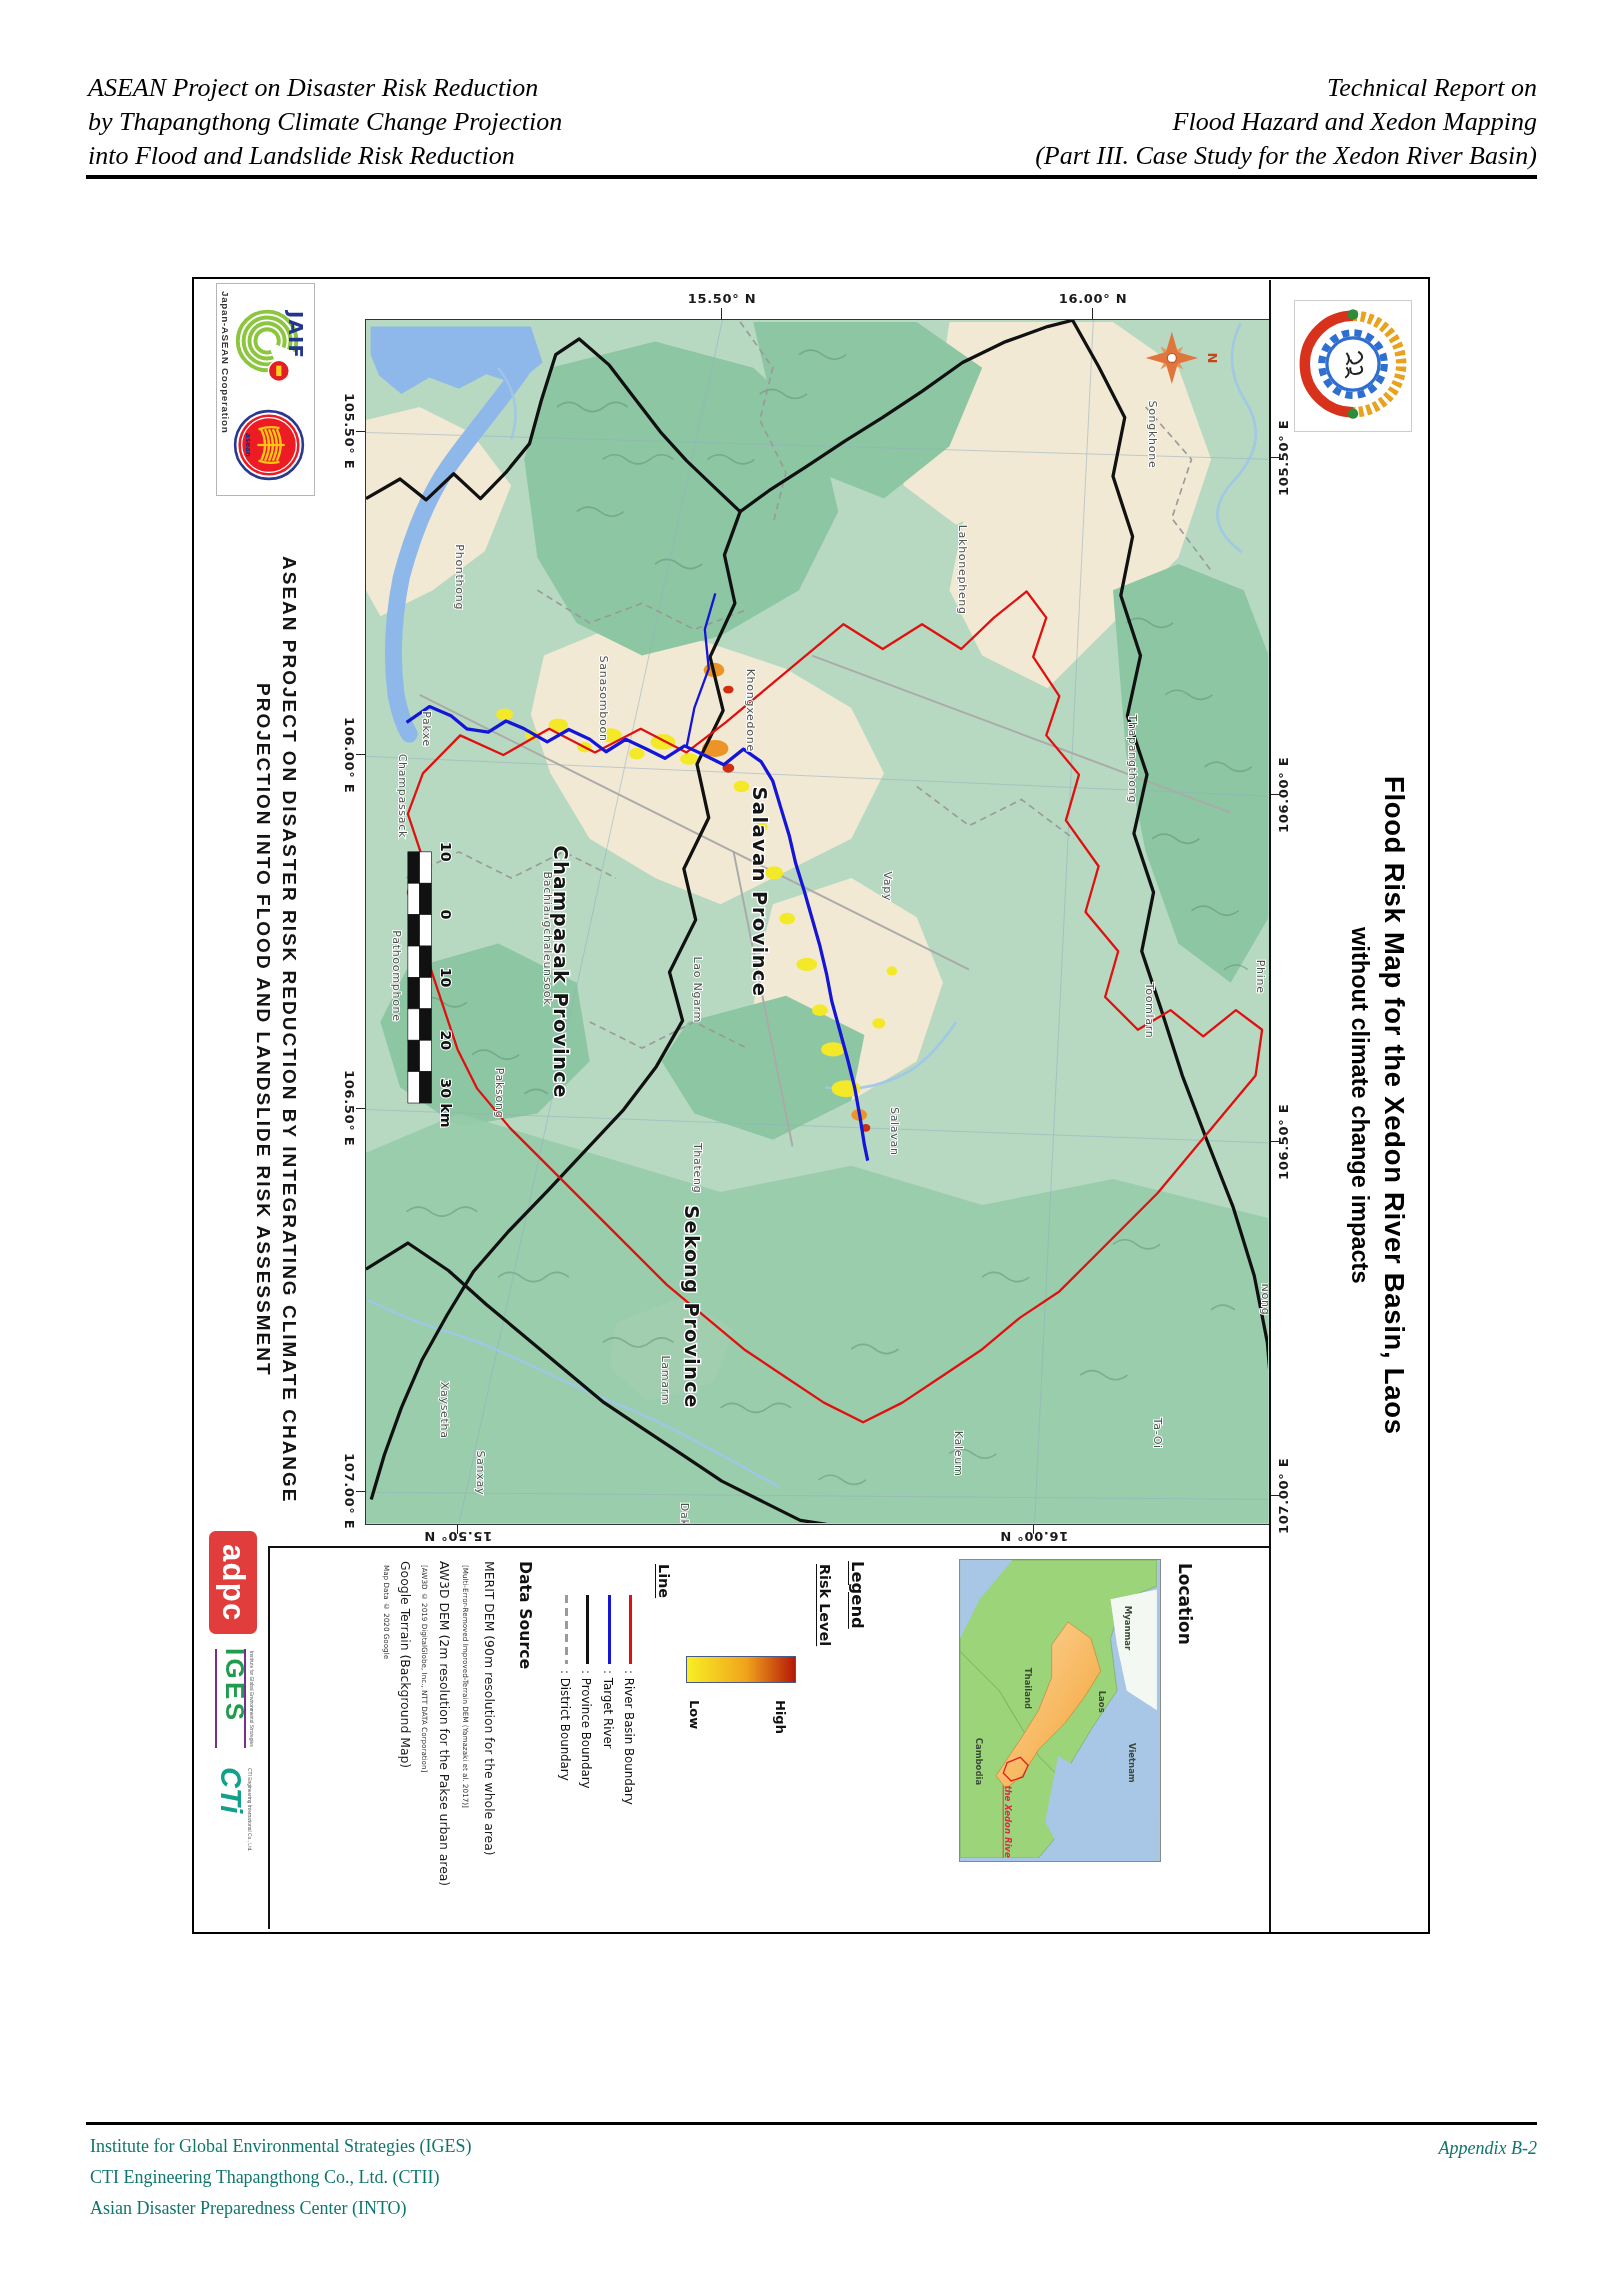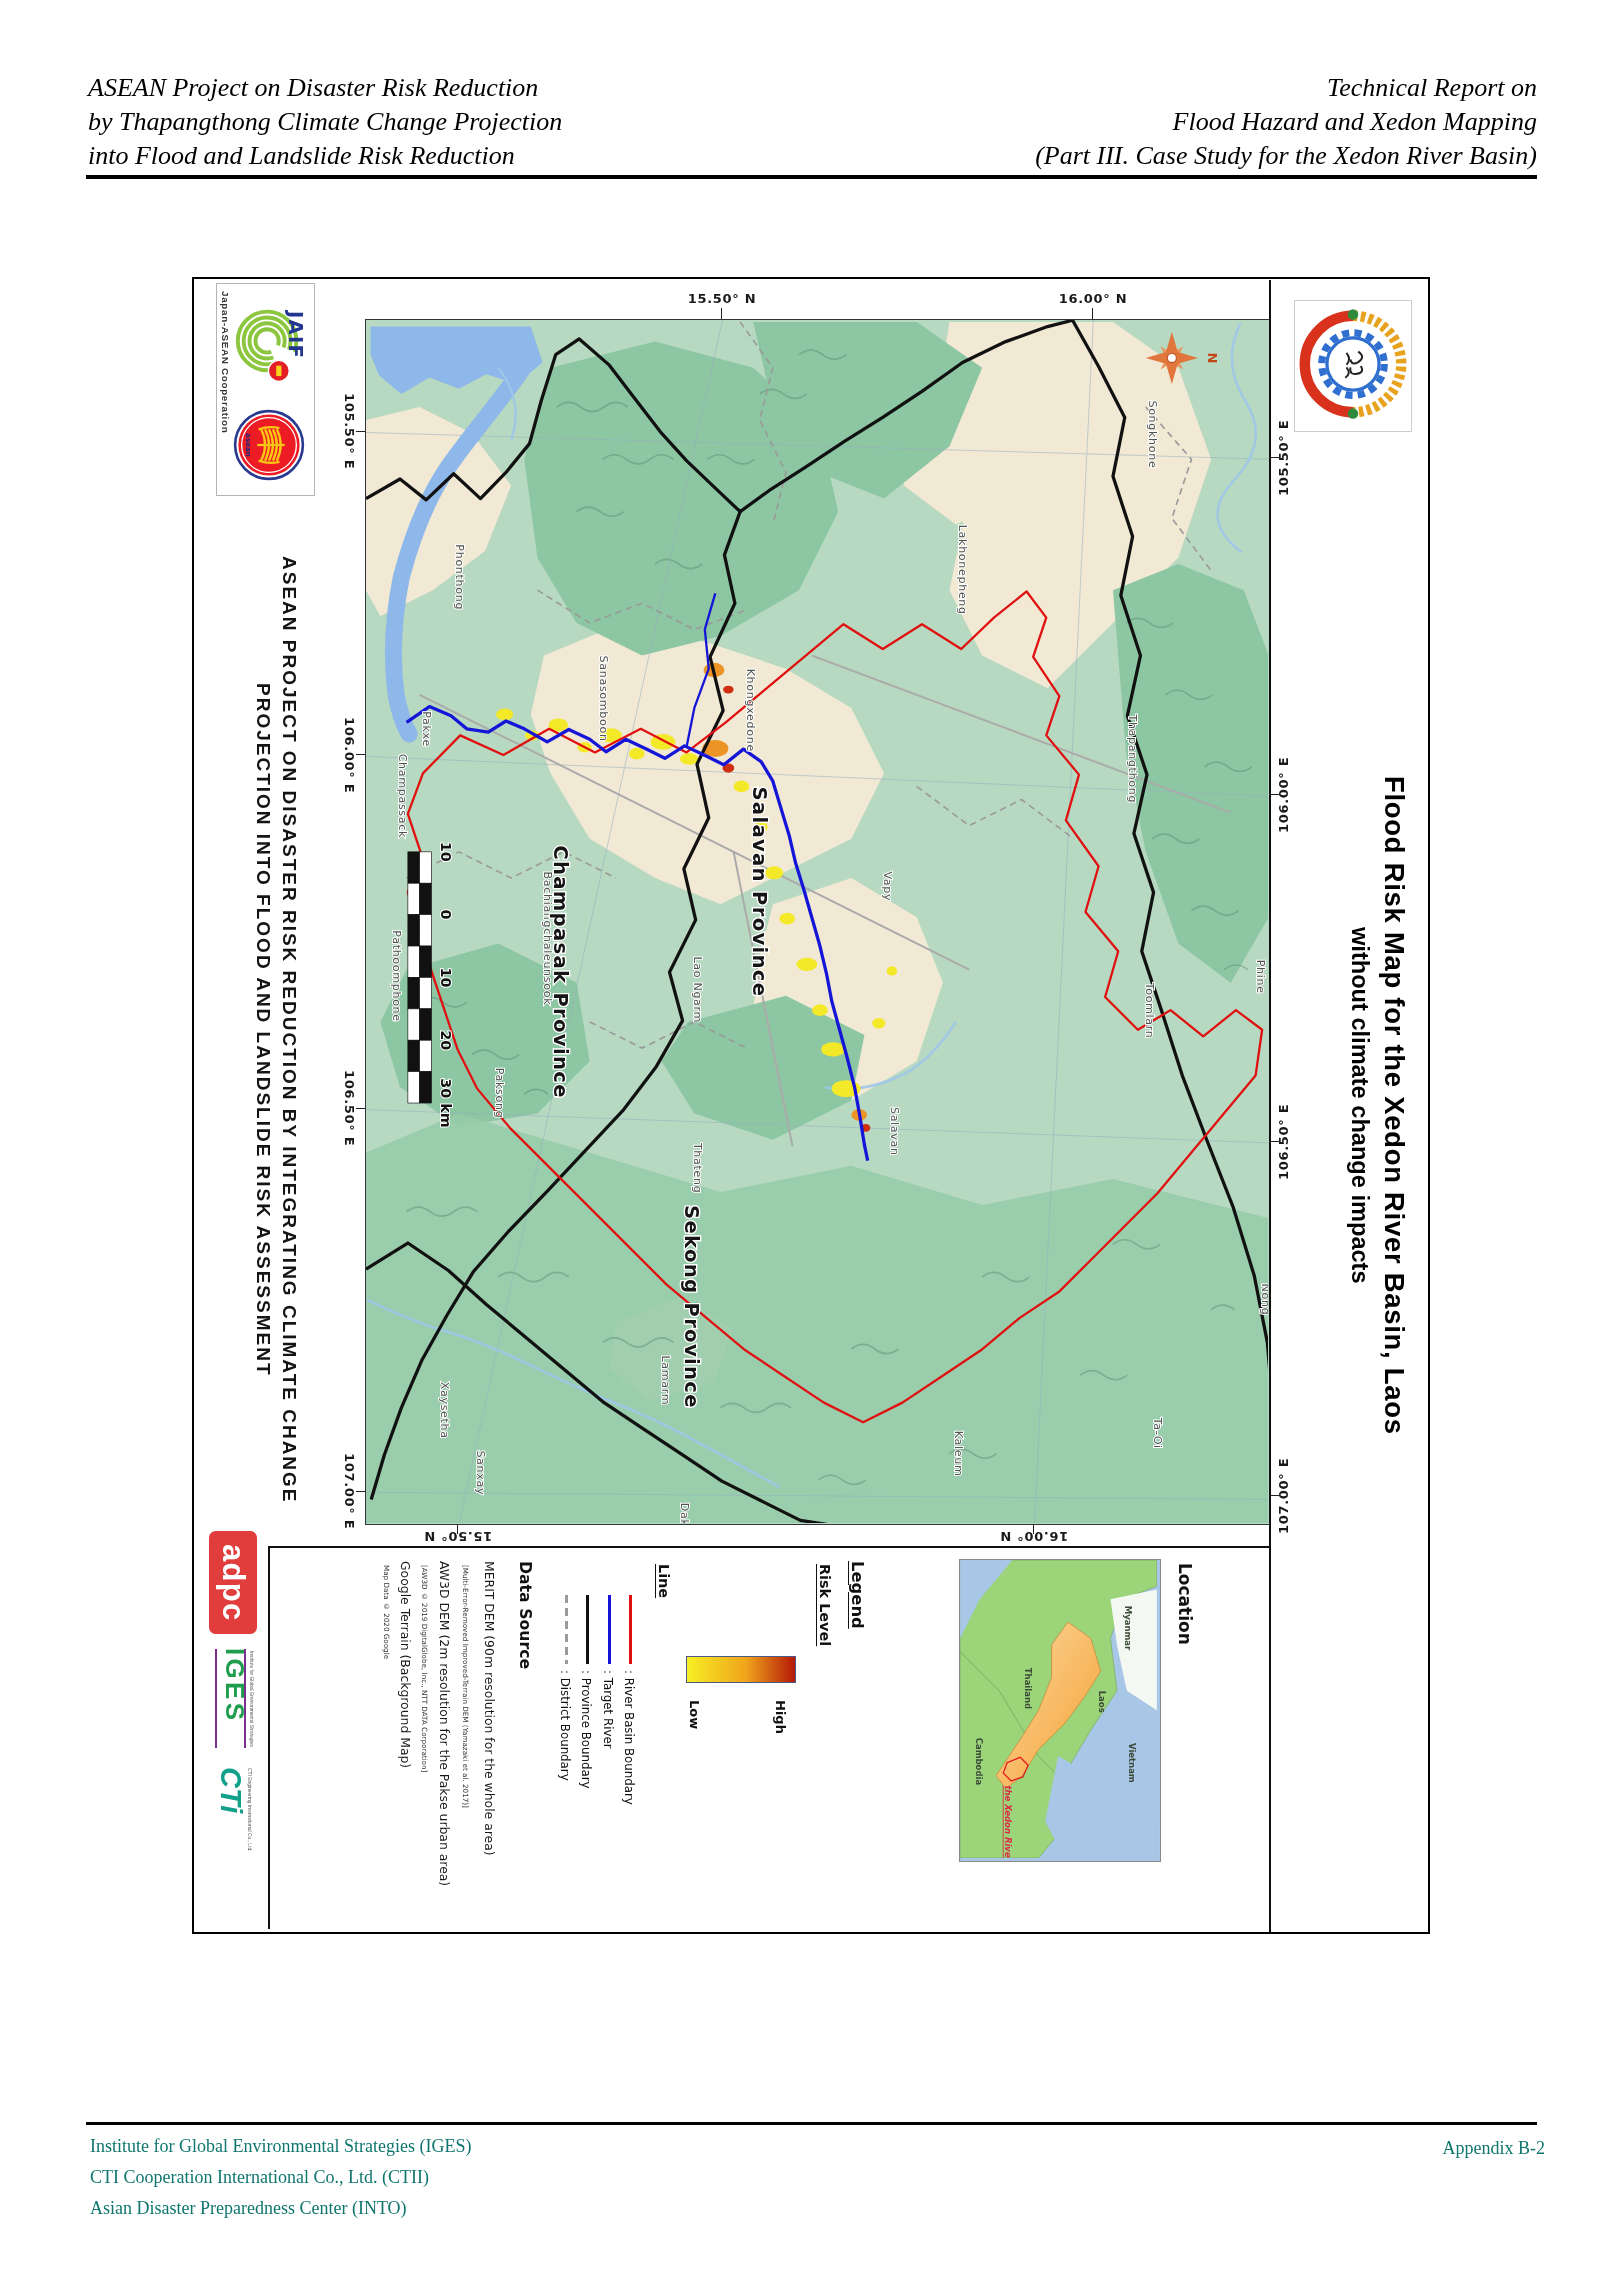--- a/index.html
+++ b/index.html
@@ -355,24 +355,24 @@
           <text class="country" x="25" y="272" transform="rotate(90 25 272)">Cambodia</text>
           <text class="country" x="258" y="280" transform="rotate(90 258 280)">Vietnam</text>
         </g>
       <text id="basin-label" class="basin" x="68" y="345" transform="rotate(90 68 345)">the Xedon River Basin</text>
     </svg>
   </div>
 
   <div class="abs rule" style="left:86px;right:86px;top:2122px;height:3.3px;"></div>
   <div class="abs ftr" style="left:90px;top:2131px;">
     <div>Institute for Global Environmental Strategies (IGES)</div>
-    <div>CTI Cooperation International Co., Ltd. (CTII)</div>
+    <div>CTI Engineering Thapangthong Co., Ltd. (CTII)</div>
     <div>Asian Disaster Preparedness Center (INTO)</div>
   </div>
-  <div class="abs ftr" style="right:78px;top:2133px;">Appendix B-2</div>
+  <div class="abs ftr" style="right:86px;top:2133px;font-style:italic;">Appendix B-2</div>
 
 <div class="abs grid-lbl" style="left:676px;top:1599px;width:92px;text-align:center;top:291px;">15.50° N</div>
     <div class="abs tick" style="left:721px;top:308px;width:1.3px;height:11px;"></div>
     <div class="abs grid-lbl" style="left:1047px;top:1599px;width:92px;text-align:center;top:291px;">16.00° N</div>
     <div class="abs tick" style="left:1092px;top:308px;width:1.3px;height:11px;"></div>
     <div class="abs grid-lbl r180" style="left:412px;top:1529px;width:92px;text-align:center;">15.50° N</div>
     <div class="abs tick" style="left:457px;top:1525px;width:1.3px;height:9.2px;"></div>
     <div class="abs grid-lbl r180" style="left:988px;top:1529px;width:92px;text-align:center;">16.00° N</div>
     <div class="abs tick" style="left:1033px;top:1525px;width:1.3px;height:9.2px;"></div>
     <div class="abs grid-lbl v" style="left:342px;top:391px;height:81px;text-align:center;">105.50° E</div>

